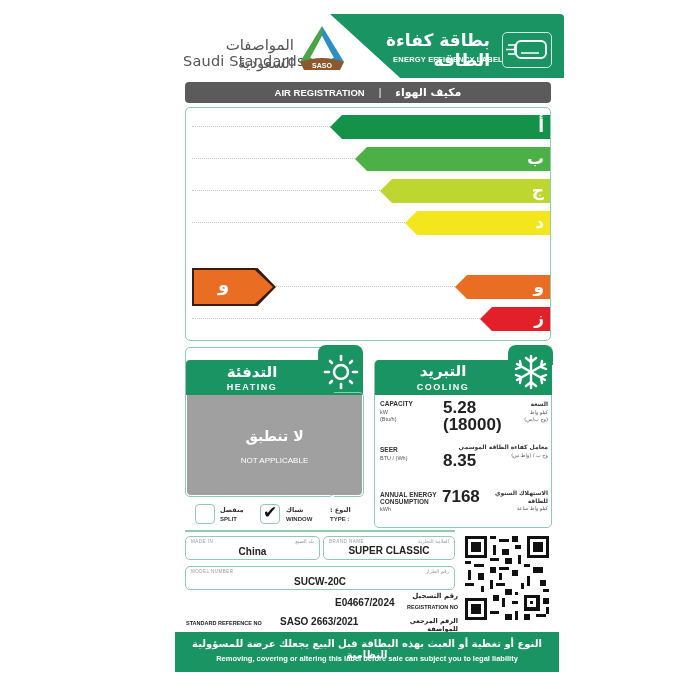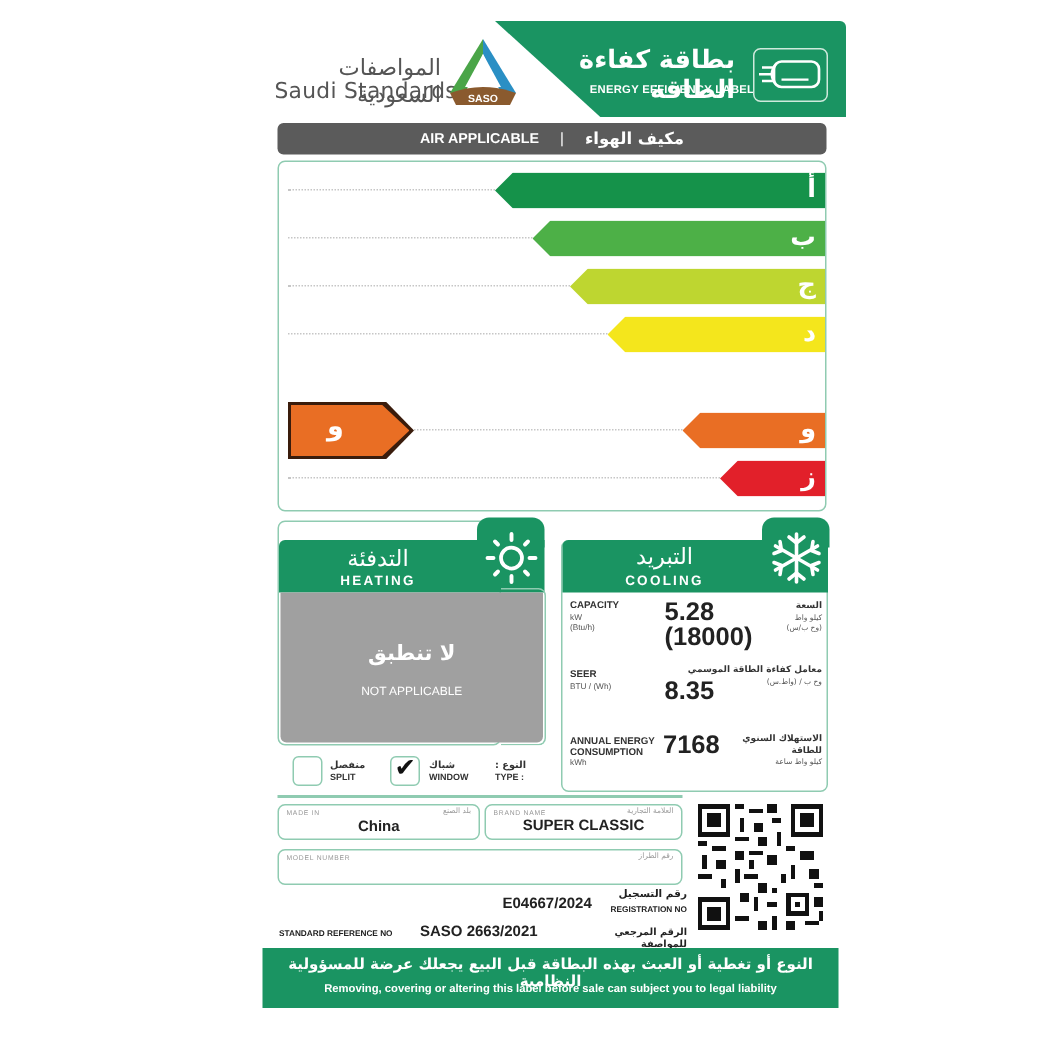--- a/index.html
+++ b/index.html
@@ -33,21 +33,21 @@
   .rating-row .letter { position: absolute; right: 6px; top: 1px; color: #fff; font-size: 17px; font-weight: bold; font-family: "DejaVu Sans", sans-serif; }
   .indicator { position: absolute; left: 6px; top: 160px; width: 84px; height: 38px; }
   .indicator .outer { position: absolute; inset: 0; background: #3a1c0c; clip-path: polygon(0 0, 78% 0, 100% 50%, 78% 100%, 0 100%); }
   .indicator .inner { position: absolute; left: 2px; top: 2px; width: 79px; height: 34px; background: #e96e24; clip-path: polygon(0 0, 77% 0, 100% 50%, 77% 100%, 0 100%); }
   .indicator .letter { position: absolute; left: 26px; top: 6px; color: #fff; font-size: 18px; font-weight: bold; font-family: "DejaVu Sans", sans-serif; }
 
   
   .card { border: 1.5px solid #8fcbb1; border-radius: 5px; background: #fff; }
   .card-head { position: absolute; background: #1a9462; }
   .tab { position: absolute; background: #1a9462; border-radius: 8px 8px 0 0; }
-  .card-title-ar { position: absolute; color: #fff; font-size: 15px; font-weight: normal; direction: rtl; font-family: "DejaVu Sans", sans-serif; text-align: center; }
+  .card-title-ar { position: absolute; color: #fff; font-size: 15px; font-weight: bold; direction: rtl; font-family: "DejaVu Sans", sans-serif; text-align: center; }
   .card-title-en { position: absolute; color: #fff; font-size: 9px; font-weight: bold; letter-spacing: 1.5px; text-align: center; }
 
   .heat-grey { left: 187px; top: 395px; width: 145px; height: 100px; background: #a0a0a0; border-radius: 0 0 4px 4px; }
   .na-ar { left: 187px; top: 428px; width: 145px; text-align: center; color: #fff; font-size: 14px; font-weight: bold; font-family: "DejaVu Sans", sans-serif; direction: rtl; }
   .na-en { left: 187px; top: 456px; width: 145px; text-align: center; color: #fff; font-size: 8px; }
 
   .spec-label { position: absolute; font-size: 6.5px; font-weight: bold; color: #333; line-height: 8px; }
   .spec-sub { position: absolute; font-size: 5.5px; color: #555; line-height: 7px; }
   .spec-val { position: absolute; font-size: 17px; font-weight: bold; color: #222; line-height: 18px; }
   .spec-ar { position: absolute; font-size: 6px; font-weight: bold; color: #333; direction: rtl; text-align: right; font-family: "DejaVu Sans", sans-serif; line-height: 8px; }
@@ -99,21 +99,21 @@
 <div class="abs ac-icon-box">
   <svg width="47" height="33" viewBox="0 0 47 33">
     <rect x="13" y="8" width="30" height="17" rx="5" fill="none" stroke="#fff" stroke-width="1.8"></rect>
     <line x1="18" y1="20" x2="36" y2="20" stroke="#fff" stroke-width="1.5"></line>
     <path d="M13 12 H5 M13 16.5 H3 M13 21 H5" stroke="#fff" stroke-width="1.6"></path>
     <path d="M14 10 Q9 16.5 14 23" fill="none" stroke="#fff" stroke-width="1.6"></path>
   </svg>
 </div>
 
 <div class="abs title-bar">
-  <span>AIR APPLICABLE</span>
+  <span>AIR REGISTRATION</span>
   <span class="sep">|</span>
   <span class="ar">مكيف الهواء</span>
 </div>
 
 <div class="abs rating-panel">
   <div class="rating-row" style="top:7px">
     <div class="dots" style="width:140px"></div>
     <div class="bar" style="width:220px;background:#15924a"></div>
     <span class="letter">أ</span>
   </div>
@@ -238,20 +238,21 @@
   <span class="info-val" style="top:9px">China</span>
 </div>
 <div class="info-box" style="left:323px;top:536px;width:132px;height:24px">
   <span class="info-cap-en">BRAND NAME</span>
   <span class="info-cap-ar">العلامة التجارية</span>
   <span class="info-val" style="top:8px">SUPER CLASSIC</span>
 </div>
 <div class="info-box" style="left:185px;top:566px;width:270px;height:24px">
   <span class="info-cap-en">MODEL NUMBER</span>
   <span class="info-cap-ar">رقم الطراز</span>
+  <span class="info-val" style="top:9px">SUCW-20C</span>
 </div>
 
 <div class="abs reg-val">E04667/2024</div>
 <div class="abs reg-ar">رقم التسجيل</div>
 <div class="abs reg-en">REGISTRATION NO</div>
 <div class="abs std-en">STANDARD REFERENCE NO</div>
 <div class="abs std-val">SASO 2663/2021</div>
 <div class="abs std-ar">الرقم المرجعي للمواصفة</div>
 
 <div class="abs qr">

